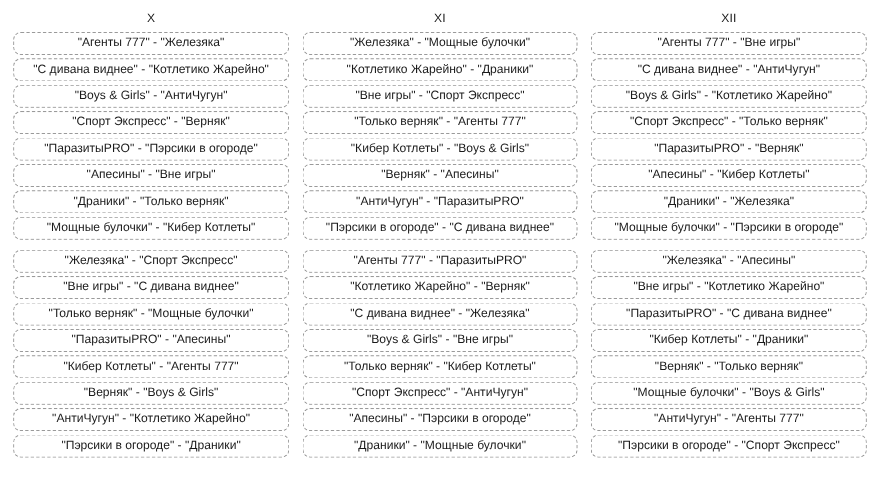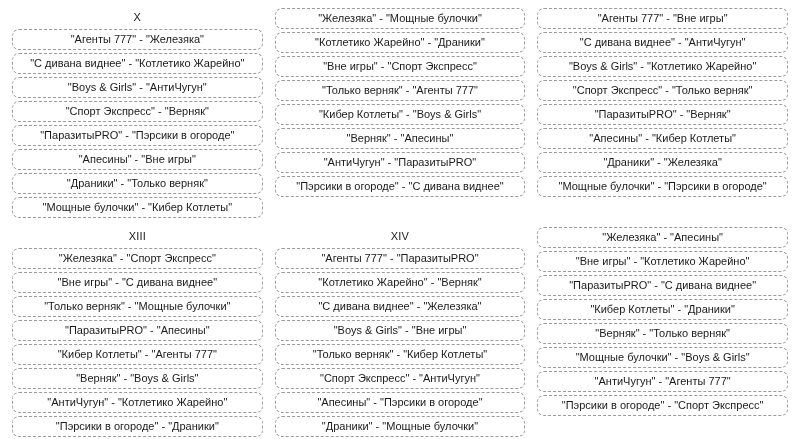--- a/index.html
+++ b/index.html
@@ -88,20 +88,21 @@
           </div>
           <div class="match">
             <span>"Драники" - "Только верняк"</span>
           </div>
           <div class="match">
             <span>"Мощные булочки" - "Кибер Котлеты"</span>
           </div>
         </div>
       </div>
       <div class="round">
+        <div class="round-title">XI</div>
         <div class="match-list">
           <div class="match">
             <span>"Железяка" - "Мощные булочки"</span>
           </div>
           <div class="match">
             <span>"Котлетико Жарейно" - "Драники"</span>
           </div>
           <div class="match">
             <span>"Вне игры" - "Спорт Экспресс"</span>
           </div>
@@ -116,20 +117,21 @@
           </div>
           <div class="match">
             <span>"АнтиЧугун" - "ПаразитыPRO"</span>
           </div>
           <div class="match">
             <span>"Пэрсики в огороде" - "С дивана виднее"</span>
           </div>
         </div>
       </div>
       <div class="round">
+        <div class="round-title">XII</div>
         <div class="match-list">
           <div class="match">
             <span>"Агенты 777" - "Вне игры"</span>
           </div>
           <div class="match">
             <span>"С дивана виднее" - "АнтиЧугун"</span>
           </div>
           <div class="match">
             <span>"Boys &amp; Girls" - "Котлетико Жарейно"</span>
           </div>
@@ -144,21 +146,20 @@
           </div>
           <div class="match">
             <span>"Драники" - "Железяка"</span>
           </div>
           <div class="match">
             <span>"Мощные булочки" - "Пэрсики в огороде"</span>
           </div>
         </div>
       </div>
       <div class="round">
-        <div class="round-title">XIII</div>
         <div class="match-list">
           <div class="match">
             <span>"Железяка" - "Спорт Экспресс"</span>
           </div>
           <div class="match">
             <span>"Вне игры" - "С дивана виднее"</span>
           </div>
           <div class="match">
             <span>"Только верняк" - "Мощные булочки"</span>
           </div>
@@ -173,21 +174,20 @@
           </div>
           <div class="match">
             <span>"АнтиЧугун" - "Котлетико Жарейно"</span>
           </div>
           <div class="match">
             <span>"Пэрсики в огороде" - "Драники"</span>
           </div>
         </div>
       </div>
       <div class="round">
-        <div class="round-title">XIV</div>
         <div class="match-list">
           <div class="match">
             <span>"Агенты 777" - "ПаразитыPRO"</span>
           </div>
           <div class="match">
             <span>"Котлетико Жарейно" - "Верняк"</span>
           </div>
           <div class="match">
             <span>"С дивана виднее" - "Железяка"</span>
           </div>

